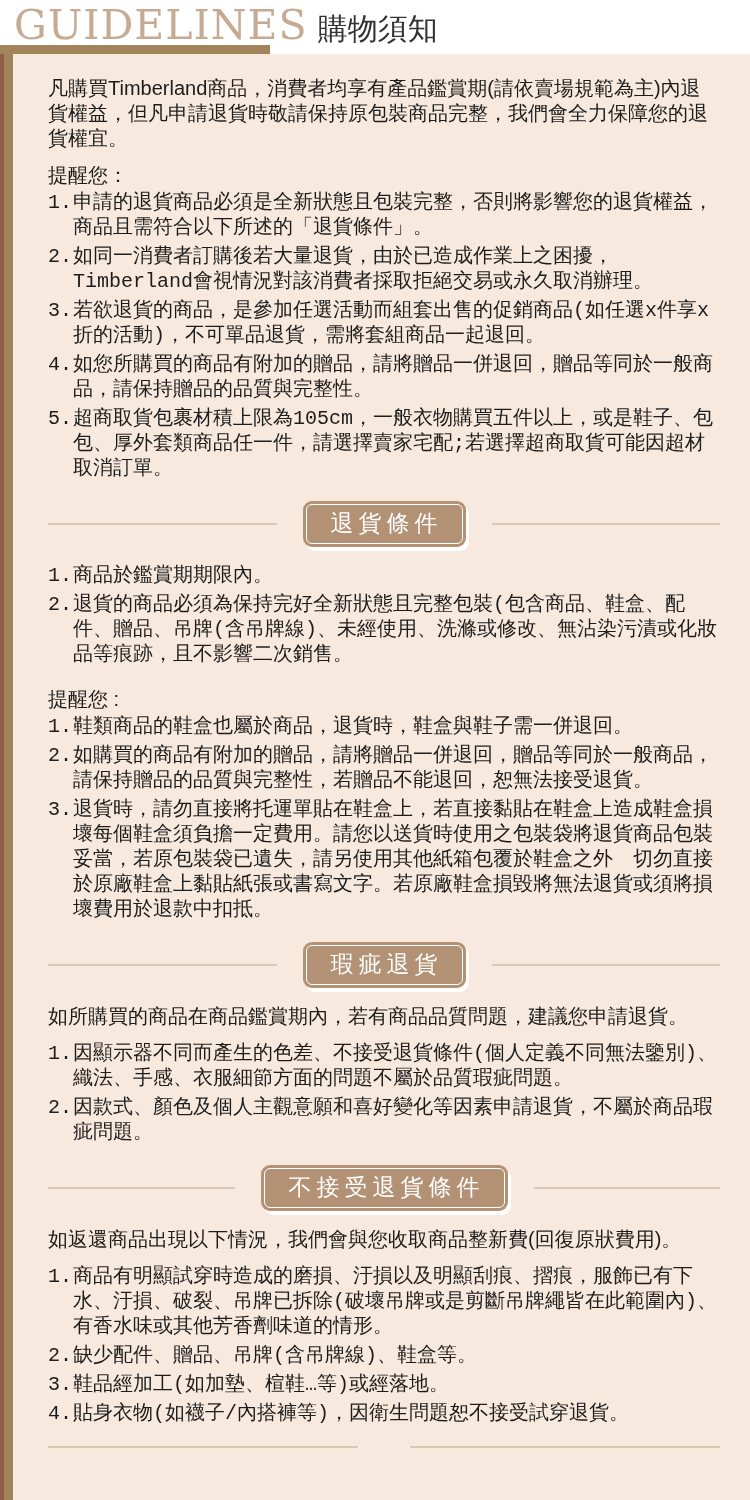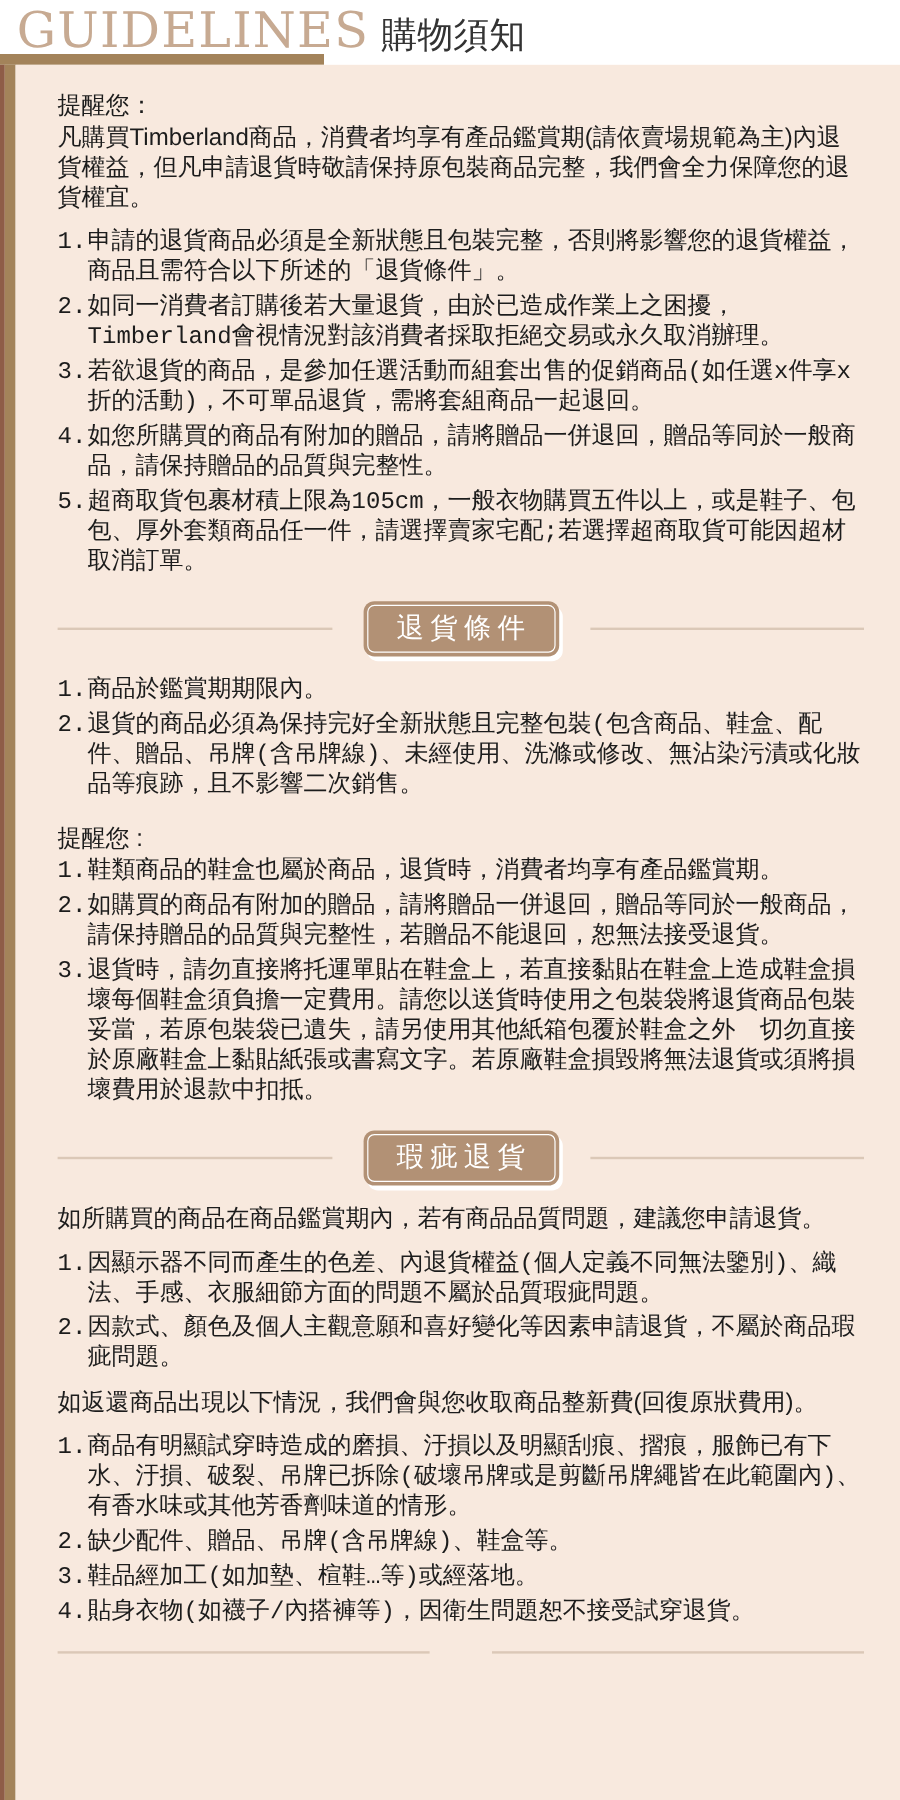--- a/index.html
+++ b/index.html
@@ -63,22 +63,22 @@
 <div class="page-header">
   <span class="title-en">GUIDELINES</span><span class="title-zh">購物須知</span>
 </div>
 <div class="title-underline"></div>
 
 <div class="panel-outer">
   <div class="edge-dark"></div>
   <div class="edge-brown"></div>
   <div class="panel">
 
+    <p class="para">凡購買Timberland商品，消費者均享有產品鑑賞期(請依賣場規範為主)內退貨權益，但凡申請退貨時敬請保持原包裝商品完整，我們會全力保障您的退貨權宜。</p>
     <p class="para label">提醒您：</p>
-    <p class="para">凡購買Timberland商品，消費者均享有產品鑑賞期(請依賣場規範為主)內退貨權益，但凡申請退貨時敬請保持原包裝商品完整，我們會全力保障您的退貨權宜。</p>
     <div class="nlist">
       <div class="li">
           <span class="li-text">申請的退貨商品必須是全新狀態且包裝完整，否則將影響您的退貨權益，商品且需符合以下所述的「退貨條件」。</span>
         </div>
       <div class="li">
           <span class="li-text">如同一消費者訂購後若大量退貨，由於已造成作業上之困擾，Timberland會視情況對該消費者採取拒絕交易或永久取消辦理。</span>
         </div>
       <div class="li">
           <span class="li-text">若欲退貨的商品，是參加任選活動而組套出售的促銷商品(如任選x件享x折的活動)，不可單品退貨，需將套組商品一起退回。</span>
         </div>
@@ -102,47 +102,54 @@
           <span class="li-text">商品於鑑賞期期限內。</span>
         </div>
       <div class="li">
           <span class="li-text">退貨的商品必須為保持完好全新狀態且完整包裝(包含商品、鞋盒、配件、贈品、吊牌(含吊牌線)、未經使用、洗滌或修改、無沾染污漬或化妝品等痕跡，且不影響二次銷售。</span>
         </div>
     </div>
     <div class="gap8"></div>
     <p class="para label">提醒您 :</p>
     <div class="nlist">
       <div class="li">
-          <span class="li-text">鞋類商品的鞋盒也屬於商品，退貨時，消費者均享有產品鑑賞期。</span>
+          <span class="li-text">鞋類商品的鞋盒也屬於商品，退貨時，鞋盒與鞋子需一併退回。</span>
         </div>
       <div class="li">
           <span class="li-text">如購買的商品有附加的贈品，請將贈品一併退回，贈品等同於一般商品，請保持贈品的品質與完整性，若贈品不能退回，恕無法接受退貨。</span>
         </div>
       <div class="li">
           <span class="li-text">退貨時，請勿直接將托運單貼在鞋盒上，若直接黏貼在鞋盒上造成鞋盒損壞每個鞋盒須負擔一定費用。請您以送貨時使用之包裝袋將退貨商品包裝妥當，若原包裝袋已遺失，請另使用其他紙箱包覆於鞋盒之外　切勿直接於原廠鞋盒上黏貼紙張或書寫文字。若原廠鞋盒損毀將無法退貨或須將損壞費用於退款中扣抵。</span>
         </div>
     </div>
 
     <div class="section-header">
       <div class="flank left"></div>
       <div class="badge">
         <div class="badge-inner">瑕疵退貨</div>
       </div>
       <div class="flank right"></div>
     </div>
     <p class="para">如所購買的商品在商品鑑賞期內，若有商品品質問題，建議您申請退貨。</p>
     <div class="nlist">
       <div class="li">
-          <span class="li-text">因顯示器不同而產生的色差、內退貨權益(個人定義不同無法鑒別)、織法、手感、衣服細節方面的問題不屬於品質瑕疵問題。</span>
+          <span class="li-text">因顯示器不同而產生的色差、不接受退貨條件(個人定義不同無法鑒別)、織法、手感、衣服細節方面的問題不屬於品質瑕疵問題。</span>
         </div>
       <div class="li">
           <span class="li-text">因款式、顏色及個人主觀意願和喜好變化等因素申請退貨，不屬於商品瑕疵問題。</span>
         </div>
     </div>
 
+    <div class="section-header">
+      <div class="flank left"></div>
+      <div class="badge">
+        <div class="badge-inner">不接受退貨條件</div>
+      </div>
+      <div class="flank right"></div>
+    </div>
     <p class="para">如返還商品出現以下情況，我們會與您收取商品整新費(回復原狀費用)。</p>
     <div class="nlist">
       <div class="li">
           <span class="li-text">商品有明顯試穿時造成的磨損、汙損以及明顯刮痕、摺痕，服飾已有下水、汙損、破裂、吊牌已拆除(破壞吊牌或是剪斷吊牌繩皆在此範圍內)、有香水味或其他芳香劑味道的情形。</span>
         </div>
       <div class="li">
           <span class="li-text">缺少配件、贈品、吊牌(含吊牌線)、鞋盒等。</span>
         </div>
       <div class="li">
           <span class="li-text">鞋品經加工(如加墊、楦鞋…等)或經落地。</span>

